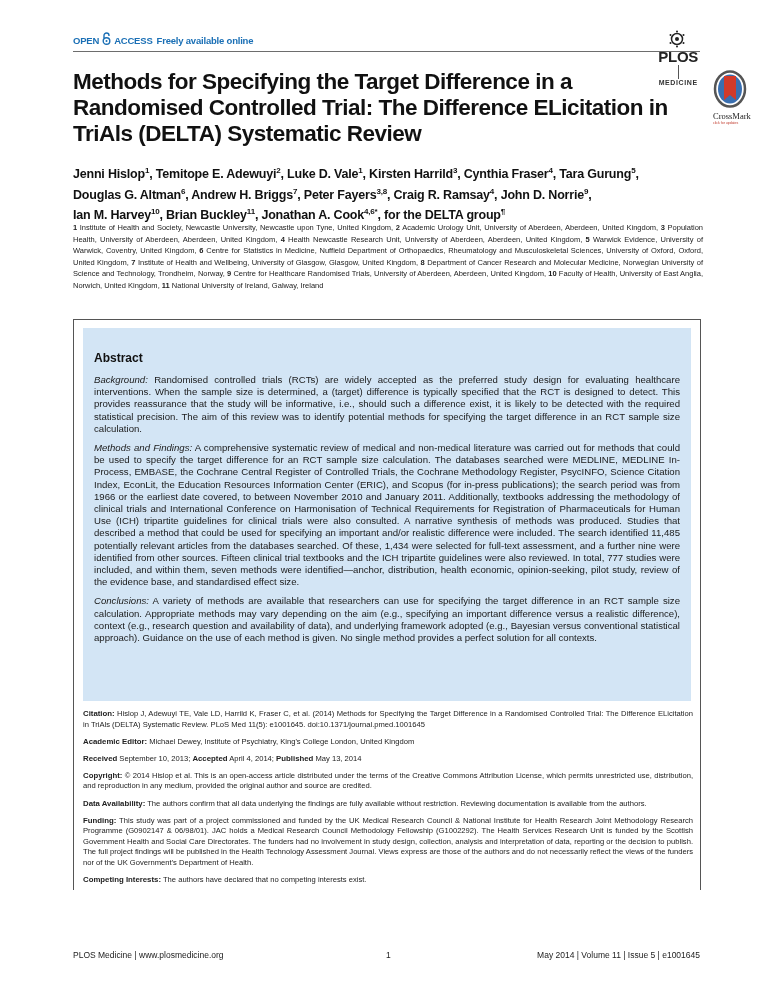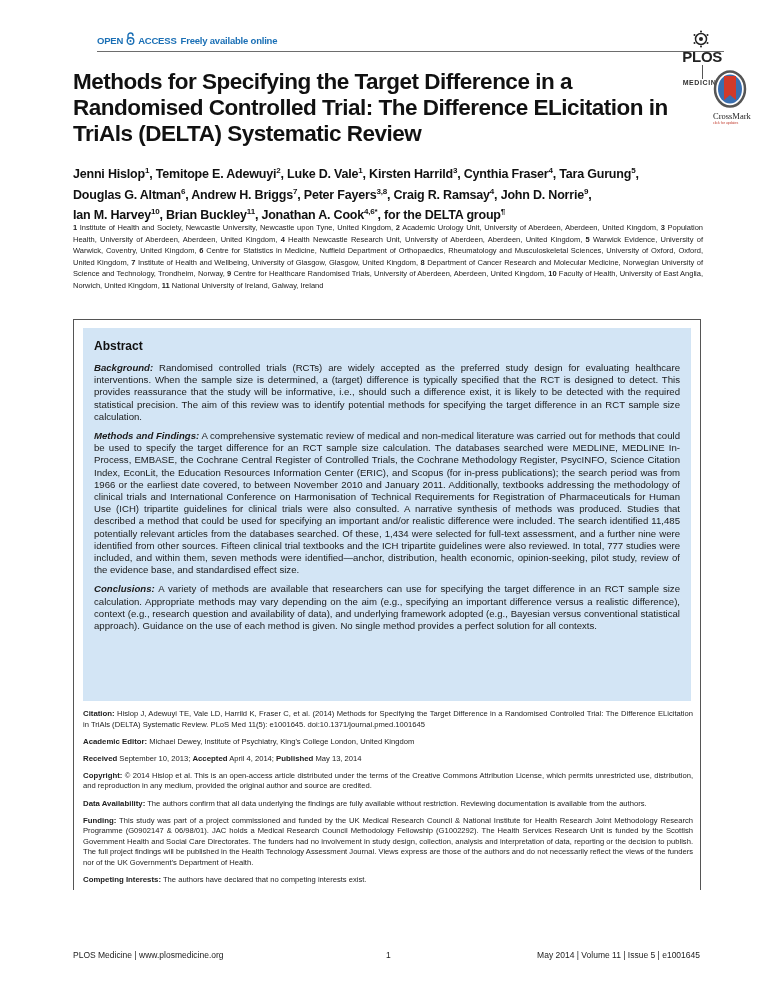--- a/index.html
+++ b/index.html
@@ -6,21 +6,20 @@
   html, body { width: 774px; height: 1000px; background: #ffffff; }
   body {
     position: relative;
     font-family: "Liberation Sans", "DejaVu Sans", sans-serif;
     color: #1a1a1a;
     overflow: hidden;
   }
   .header {
     position: absolute; left: 73px; top: 30px; width: 627px; height: 22px;
     border-bottom: 1px solid #6d6d6d;
-    margin-left: 24px;
   }
   .oa {
     position: absolute; left: 0; top: 4px;
     font-size: 9.5px; font-weight: bold; color: #1a6fb5;
     display: flex; align-items: center; letter-spacing: -0.2px;
   }
   .oa .lock {
     display: inline-block; width: 9px; height: 12px; margin: 0 3px; position: relative; top: -2px;
   }
   .oa .free { margin-left: 4px; }
@@ -55,27 +54,27 @@
   }
   .affil b { font-weight: bold; }
 
   .box {
     position: absolute; left: 73px; top: 319px; width: 628px; height: 571px;
     border: 1px solid #555; border-bottom: none;
   }
   .abstract {
     position: absolute; left: 9px; top: 8px; width: 608px; height: 373px;
     background: #d3e5f5;
-    padding: 11px 11px 0 11px;
+    padding: 23px 11px 0 11px;
   }
   .abstract h2 { font-size: 12px; font-weight: bold; color: #111; margin-bottom: 9px; }
   .abstract p {
     font-size: 9.6px; line-height: 12.2px; color: #1a1a1a; text-align: justify; margin-bottom: 7px;
   }
-  .abstract p .lab { font-style: italic; font-weight: bold; }
+  .abstract p .lab { font-style: italic; font-weight: normal; }
   .abstract p.note { font-style: italic; }
 
   .meta { position: absolute; left: 9px; top: 389px; width: 610px; }
   .meta p {
     font-size: 7.6px; line-height: 10.6px; color: #222; text-align: justify; margin-bottom: 6.5px;
   }
   .meta b { font-weight: bold; font-size: 7.8px; }
 
   .footer {
     position: absolute; left: 73px; top: 950px; width: 627px; height: 14px;

